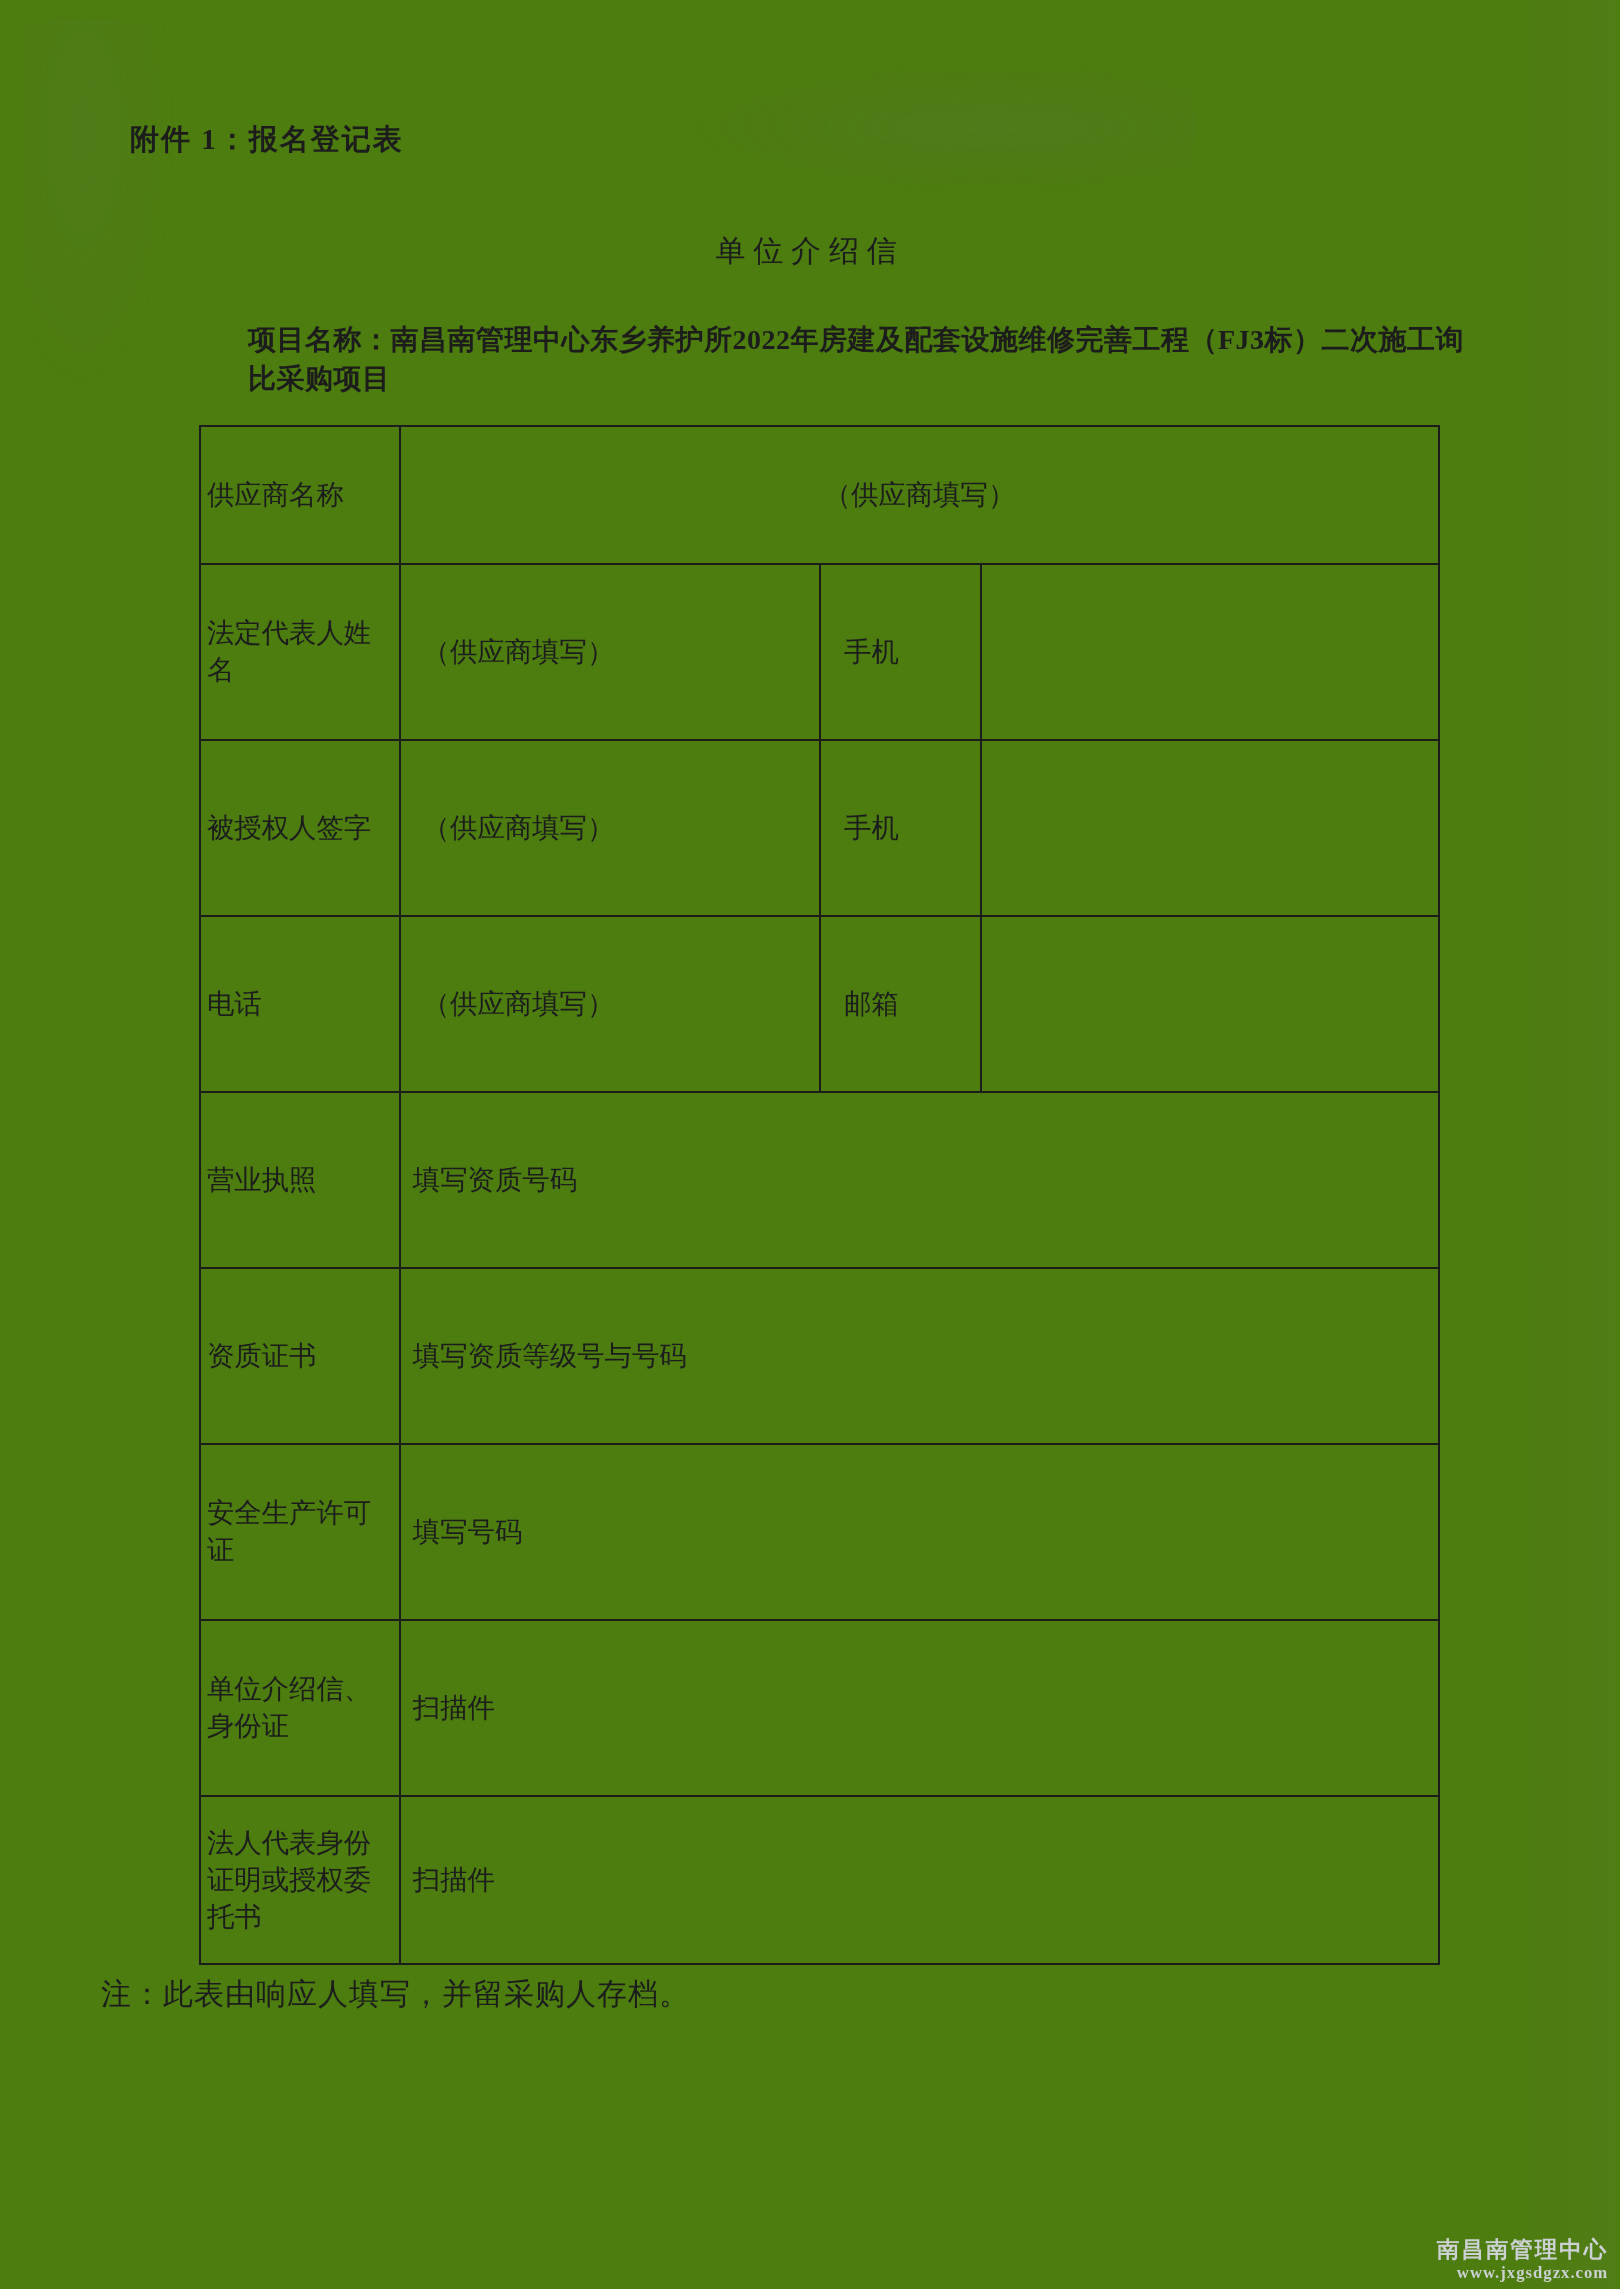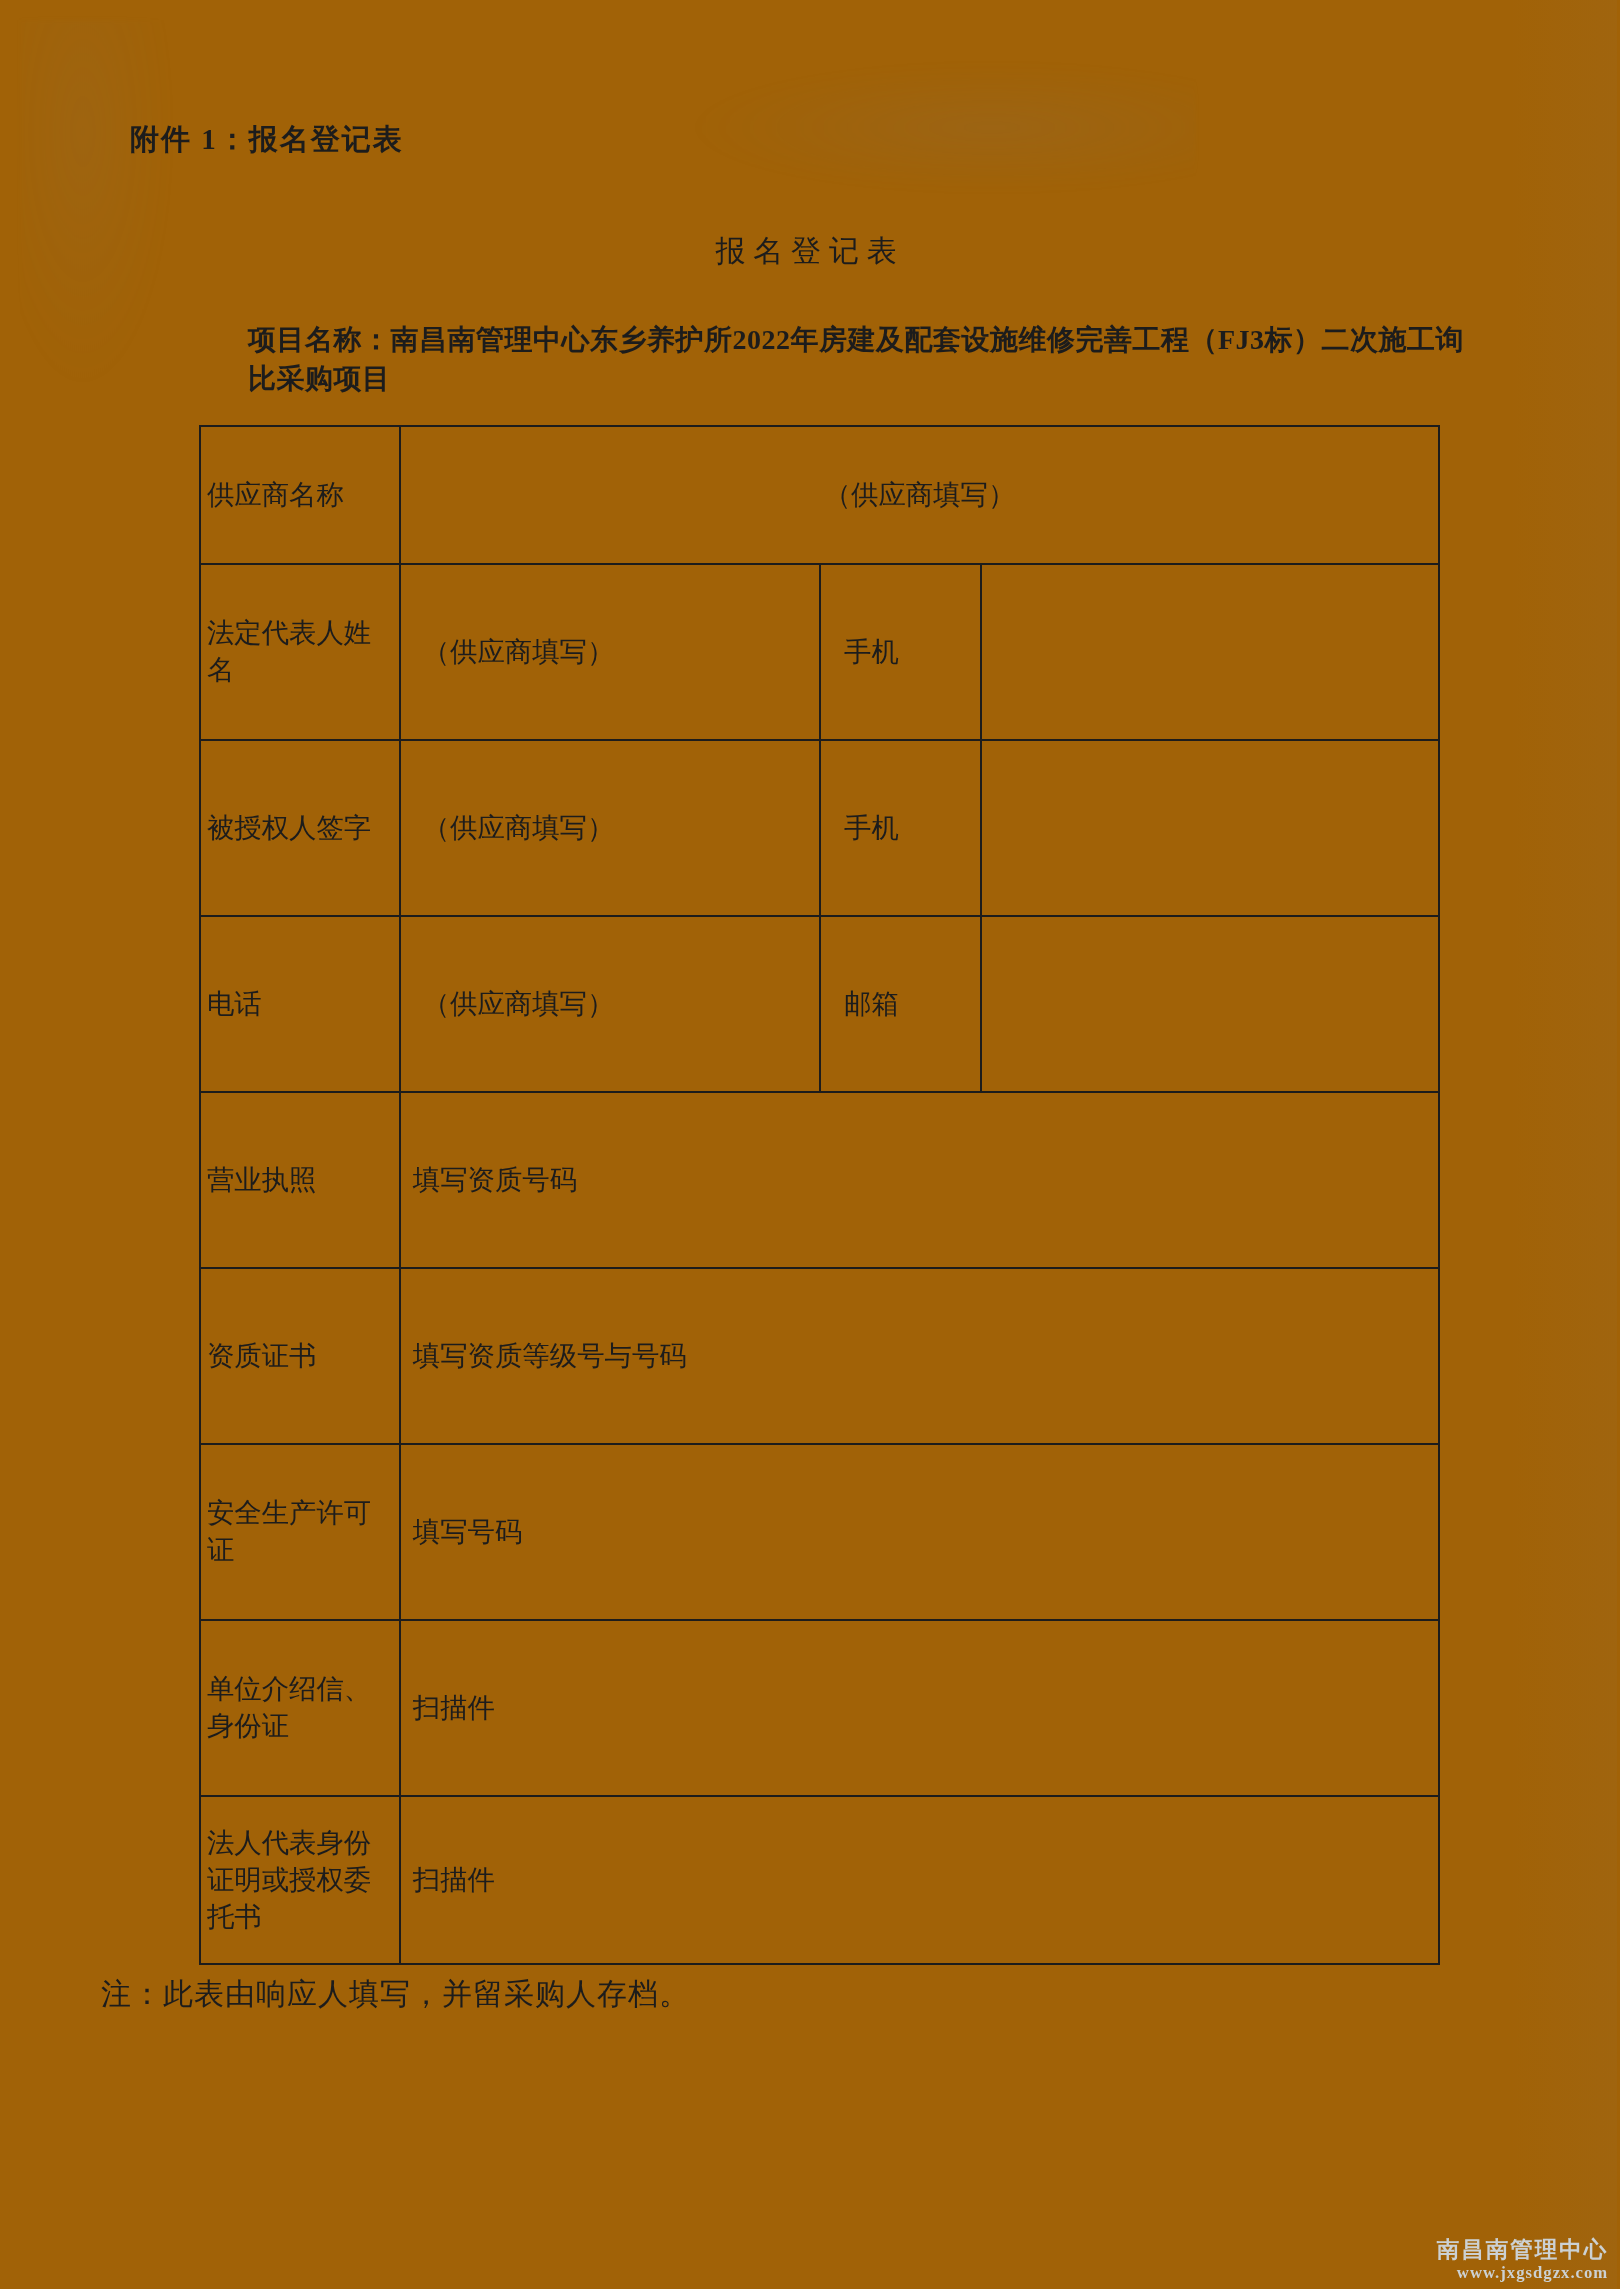--- a/index.html
+++ b/index.html
@@ -2,21 +2,21 @@
 <html><head>
 <meta charset="utf-8">
 <style>
   * { margin: 0; padding: 0; box-sizing: border-box; }
   html, body { background: #e8e8e8; }
   .page {
     position: relative;
     width: 1620px;
     height: 2290px;
     margin: 0 auto;
-    background: #a16207;
+    background: #4d7c0f;
     overflow: hidden;
     font-family: "Liberation Serif", "DejaVu Serif", serif;
     color: #1c1c1c;
   }
   
   .smudge { position: absolute; pointer-events: none; }
   .smudge.a { left: 686px; top: 59px; width: 510px; height: 137px;
     background: radial-gradient(ellipse at 60% 50%, rgba(120,125,130,0.10), rgba(120,125,130,0) 70%); filter: blur(2px); }
   .smudge.b { left: 19.6px; top: 19.6px; width: 157px; height: 372px;
     background: radial-gradient(ellipse at 40% 30%, rgba(130,135,140,0.07), rgba(130,135,140,0) 70%); filter: blur(2.9px); }
@@ -79,21 +79,21 @@
 <body>
 
 <div class="page">
 
   <div class="smudge a"></div>
   <div class="smudge b"></div>
   <div class="smudge c"></div>
 
   <div class="attachment-header">附件 1：报名登记表</div>
 
-  <div class="doc-title">报名登记表</div>
+  <div class="doc-title">单位介绍信</div>
 
   <div class="project-name">项目名称：南昌南管理中心东乡养护所2022年房建及配套设施维修完善工程（FJ3标）二次施工询比采购项目</div>
 
   <div class="form-table">
 
     <div class="trow h-r1">
       <div class="cell label">供应商名称</div>
       <div class="cell center">（供应商填写）</div>
     </div>
 

